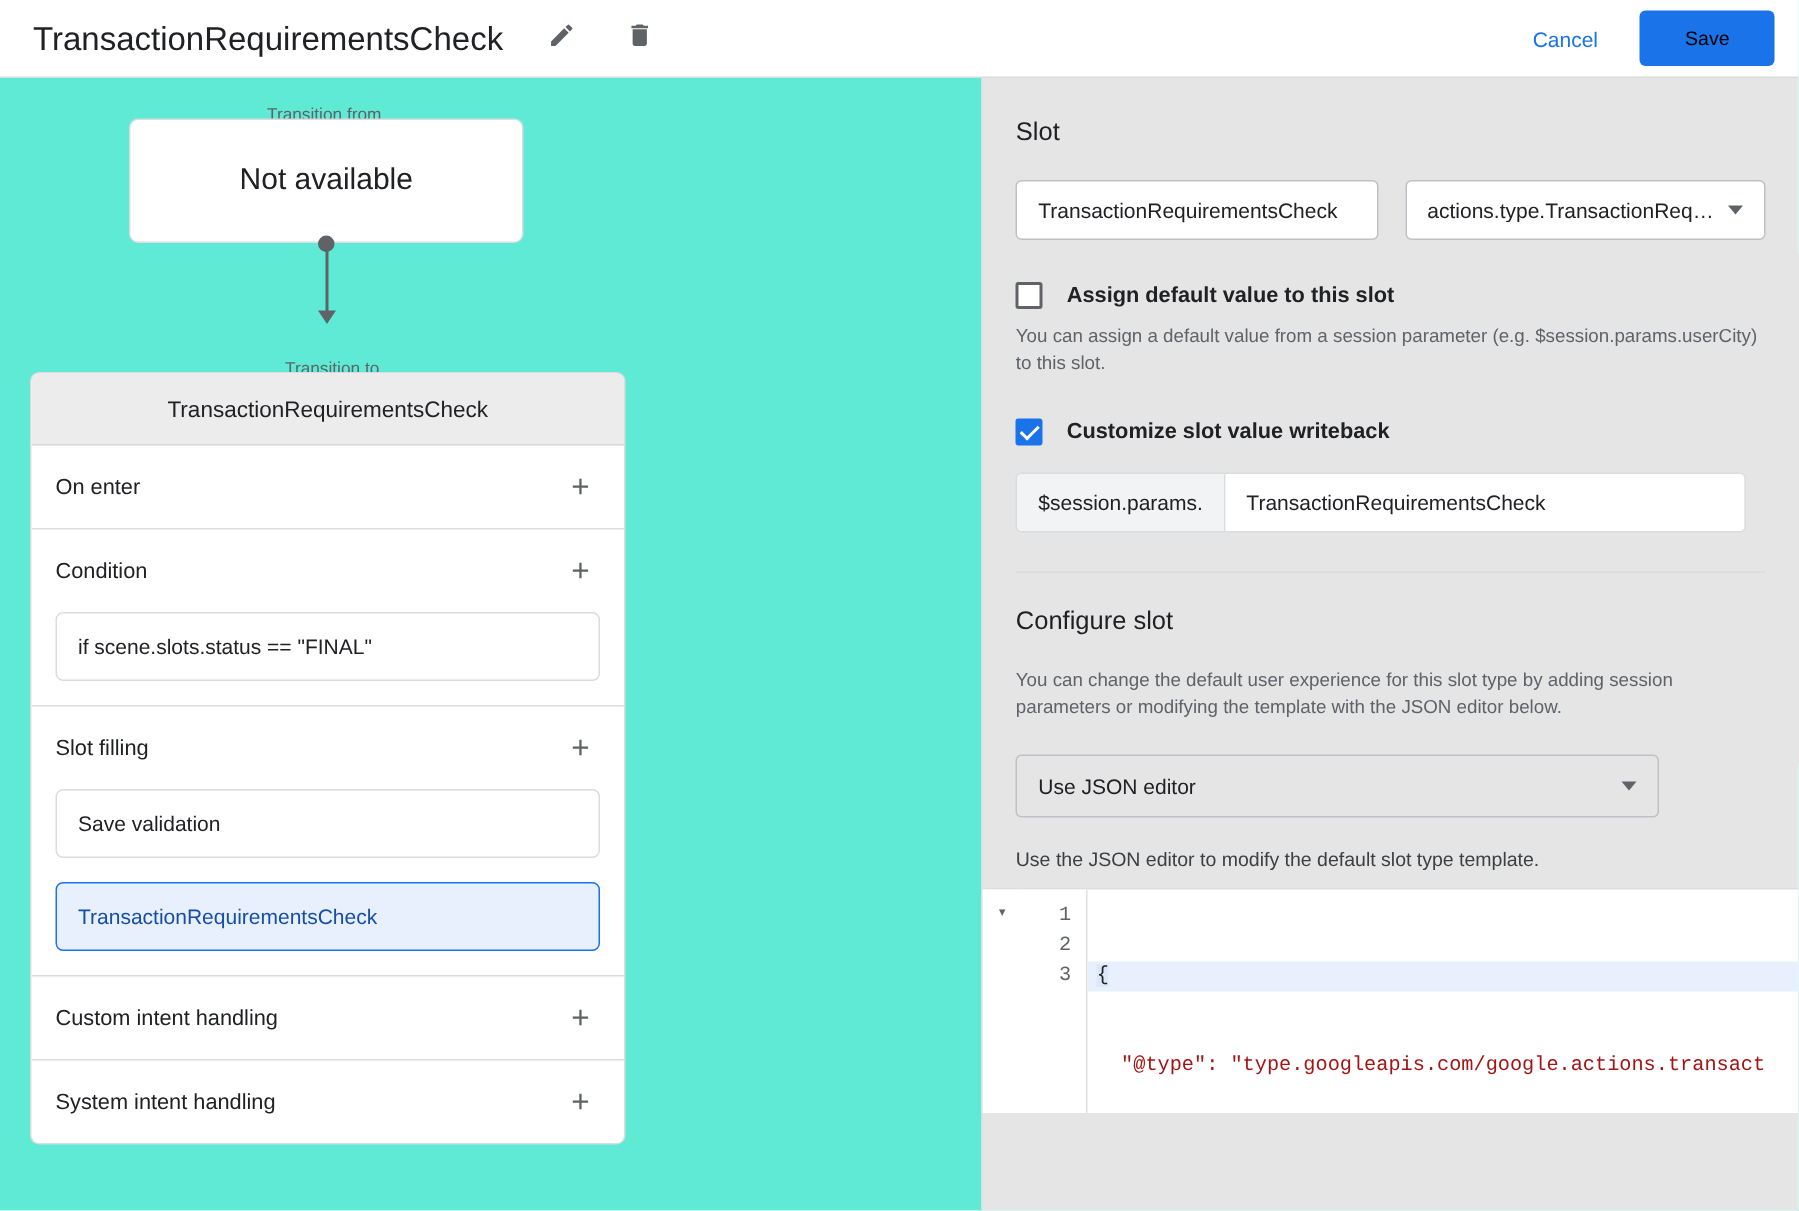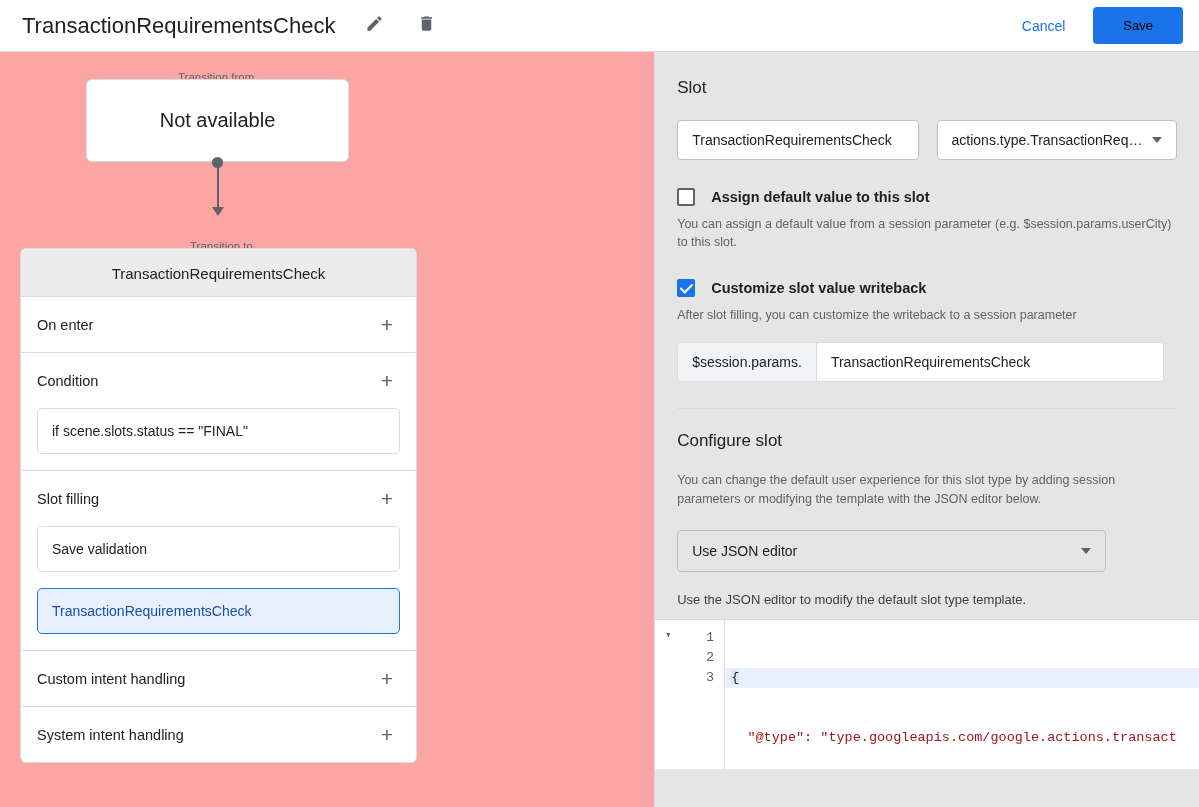--- a/index.html
+++ b/index.html
@@ -59,21 +59,21 @@
   }
 
   
   .body {
     display: flex;
     height: 755px;
     position: relative;
   }
   .left-pane {
     width: 724px;
-    background: #fca5a5;
+    background: #5eead4;
     border-right: 1px solid #dadce0;
     position: relative;
     overflow: hidden;
   }
   .right-pane {
     width: 601px;
     background: #e5e5e5;
     position: relative;
     overflow: hidden;
   }
@@ -449,21 +449,20 @@
         <div class="check-row">
           <div class="cbox"></div>
           <span class="check-label">Assign default value to this slot</span>
         </div>
         <div class="helper">You can assign a default value from a session parameter (e.g. $session.params.userCity) to this slot.</div>
 
         <div class="check-row">
           <div class="cbox checked"></div>
           <span class="check-label">Customize slot value writeback</span>
         </div>
-        <div class="helper">After slot filling, you can customize the writeback to a session parameter</div>
 
         <div class="writeback">
           <div class="wb-prefix">$session.params.</div>
           <div class="wb-value">TransactionRequirementsCheck</div>
         </div>
 
         <div class="divider"></div>
       </div>
 
       <div class="config-block">

